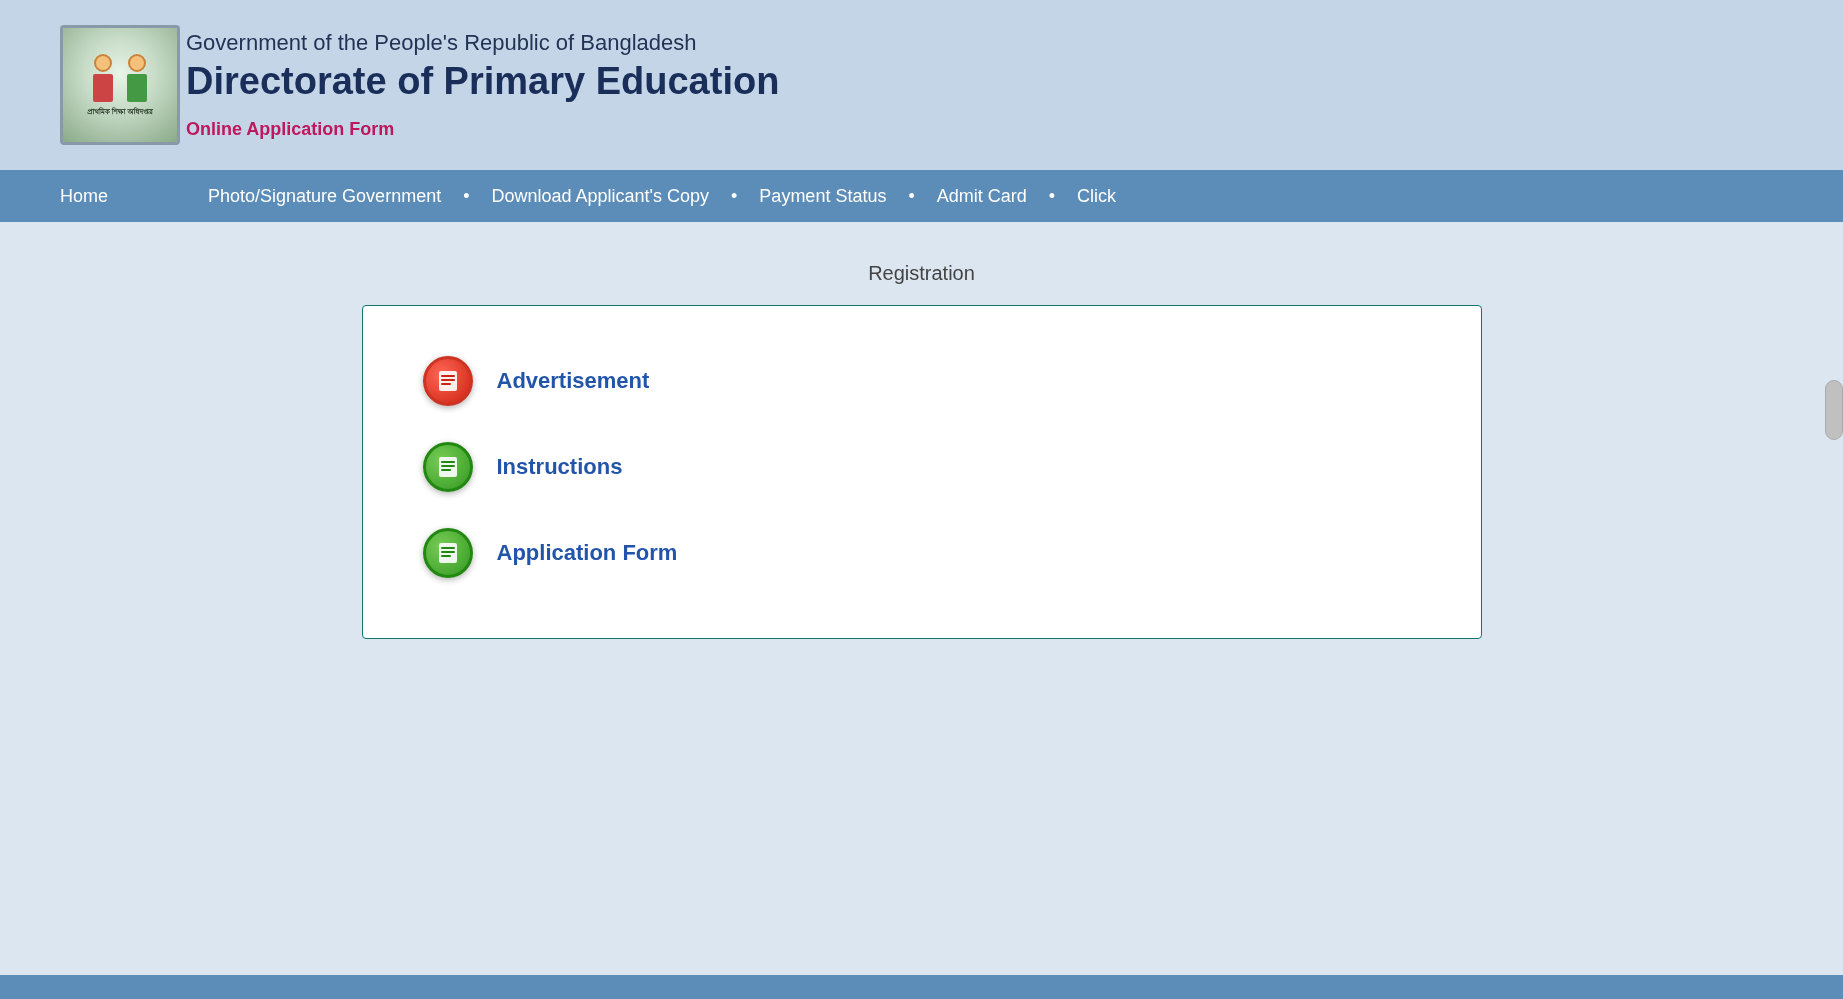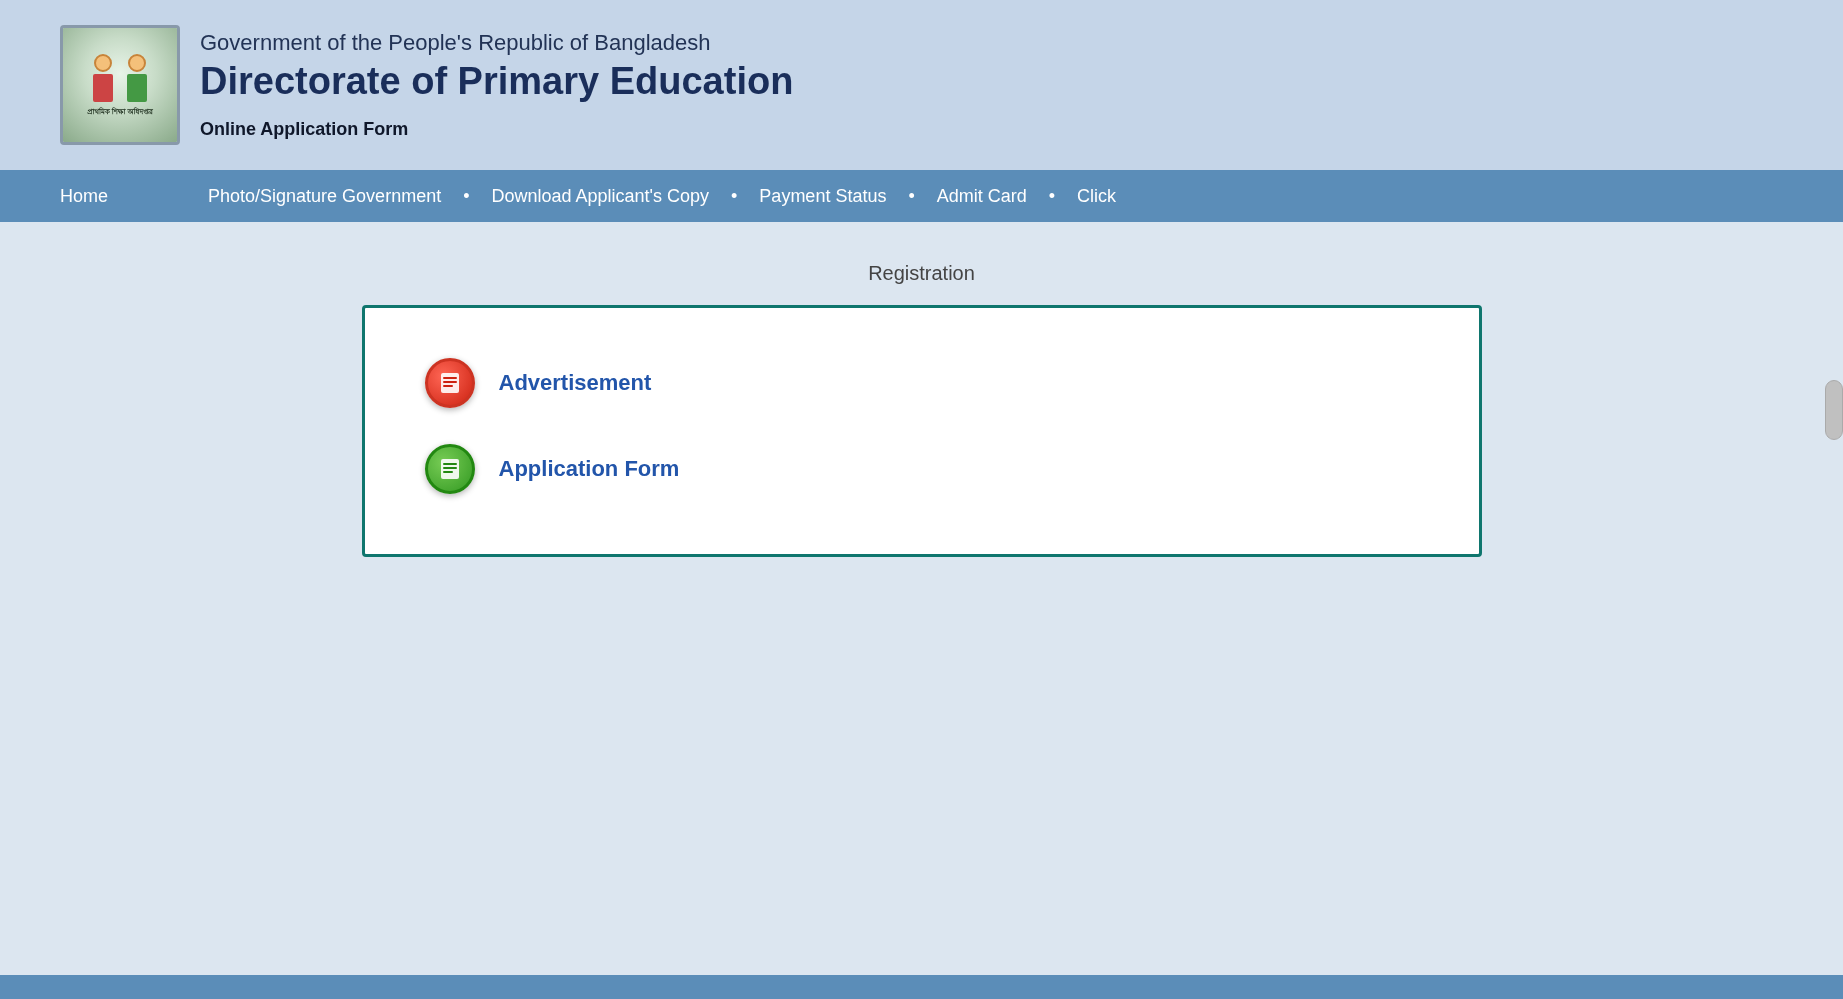--- a/index.html
+++ b/index.html
@@ -14,21 +14,21 @@
       min-height: 999px;
       width: 1843px;
     }
 
     
     .header {
       background-color: #c5d5e8;
       padding: 20px 60px;
       display: flex;
       align-items: center;
-      gap: 20px;
+      gap: 6px;
       min-height: 170px;
     }
 
     .logo-container {
       flex-shrink: 0;
     }
 
     .logo-box {
       width: 120px;
       height: 120px;
@@ -110,21 +110,21 @@
 
     .dir-title {
       font-size: 38px;
       color: #1a2e5a;
       font-weight: bold;
       margin-bottom: 16px;
     }
 
     .form-subtitle {
       font-size: 18px;
-      color: #0f172a;
+      color: #be185d;
       font-weight: bold;
     }
 
     
     .navbar {
       background-color: #5b8db8;
       padding: 0 60px;
       display: flex;
       align-items: center;
       height: 52px;
@@ -173,21 +173,21 @@
 
     .section-title {
       text-align: center;
       font-size: 20px;
       color: #444;
       margin-bottom: 20px;
     }
 
     .registration-box {
       background: #fff;
-      border: 3px solid #0f766e;
+      border: 1px solid #0f766e;
       border-radius: 4px;
       padding: 50px 60px 60px 60px;
     }
 
     .reg-item {
       display: flex;
       align-items: center;
       gap: 24px;
       margin-bottom: 36px;
       cursor: pointer;
@@ -307,20 +307,31 @@
           <svg viewBox="0 0 26 26" fill="white" xmlns="http://www.w3.org/2000/svg">
             <rect x="4" y="3" width="18" height="20" rx="2" fill="white" opacity="0.9"></rect>
             <rect x="6" y="7" width="14" height="2" rx="1" fill="#cc2211"></rect>
             <rect x="6" y="11" width="14" height="2" rx="1" fill="#cc2211"></rect>
             <rect x="6" y="15" width="10" height="2" rx="1" fill="#cc2211"></rect>
           </svg>
         </div>
         <a class="reg-link">Advertisement</a>
       </div>
 
+      <div class="reg-item">
+        <div class="reg-icon green">
+          <svg viewBox="0 0 26 26" fill="white" xmlns="http://www.w3.org/2000/svg">
+            <rect x="4" y="3" width="18" height="20" rx="2" fill="white" opacity="0.9"></rect>
+            <rect x="6" y="7" width="14" height="2" rx="1" fill="#228811"></rect>
+            <rect x="6" y="11" width="14" height="2" rx="1" fill="#228811"></rect>
+            <rect x="6" y="15" width="10" height="2" rx="1" fill="#228811"></rect>
+          </svg>
+        </div>
+        <a class="reg-link">Instructions</a>
+      </div>
 
 
       <div class="reg-item">
         <div class="reg-icon green">
           <svg viewBox="0 0 26 26" fill="white" xmlns="http://www.w3.org/2000/svg">
             <rect x="4" y="3" width="18" height="20" rx="2" fill="white" opacity="0.9"></rect>
             <rect x="6" y="7" width="14" height="2" rx="1" fill="#228811"></rect>
             <rect x="6" y="11" width="14" height="2" rx="1" fill="#228811"></rect>
             <rect x="6" y="15" width="10" height="2" rx="1" fill="#228811"></rect>
           </svg>

